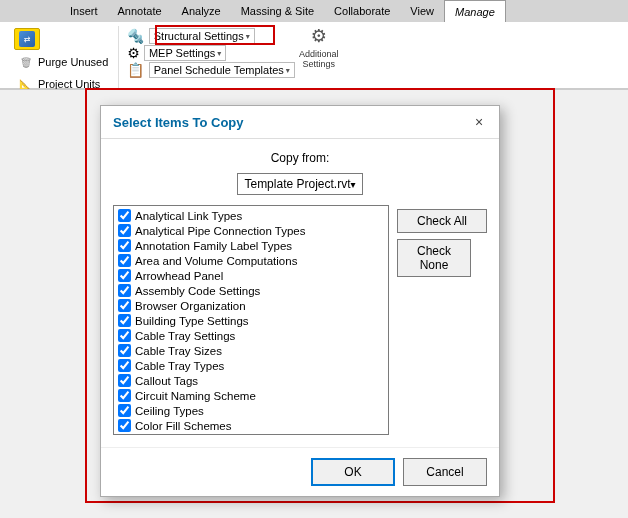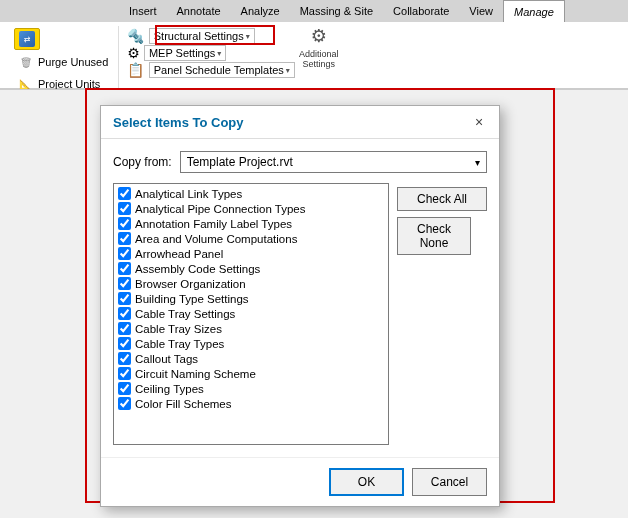--- a/index.html
+++ b/index.html
@@ -20,21 +20,21 @@
       height: 90px;
       position: relative;
       overflow: hidden;
     }
 
     .menu-tabs {
       display: flex;
       background: #d4d4d4;
       height: 22px;
       align-items: center;
-      padding-left: 119px;
+      padding-left: 60px;
     }
 
     .menu-tab {
       padding: 2px 10px;
       font-size: 11px;
       color: #000;
       cursor: default;
       height: 100%;
       display: flex;
       align-items: center;
@@ -203,20 +203,21 @@
 
     .dialog-content {
       padding: 12px;
     }
 
     .copy-from-row {
       display: flex;
       align-items: center;
       gap: 8px;
       margin-bottom: 10px;
+      flex-direction: column;
     }
 
     .copy-from-label {
       font-size: 12px;
       color: #000;
       white-space: nowrap;
     }
 
     .copy-from-select {
       flex: 1;
@@ -231,21 +232,21 @@
     }
 
     .items-area {
       display: flex;
       gap: 8px;
     }
 
     .items-list-container {
       flex: 1;
       border: 1px solid #7a7a7a;
-      height: 262px;
+      height: 230px;
       overflow: hidden;
       position: relative;
     }
 
     .items-list {
       height: 100%;
       overflow-y: scroll;
       padding: 2px 0;
     }
 
@@ -309,21 +310,21 @@
 
     .dialog-footer {
       display: flex;
       justify-content: flex-end;
       gap: 8px;
       padding: 10px 12px;
       border-top: 1px solid #eee;
     }
 
     .footer-btn {
-      width: 75px;
+      width: 84px;
       padding: 5px 10px;
       border: 1px solid #7a7a7a;
       background: #f0f0f0;
       cursor: pointer;
       font-size: 12px;
       text-align: center;
     }
 
     .footer-btn.ok {
       border: 2px solid #0078d4;

